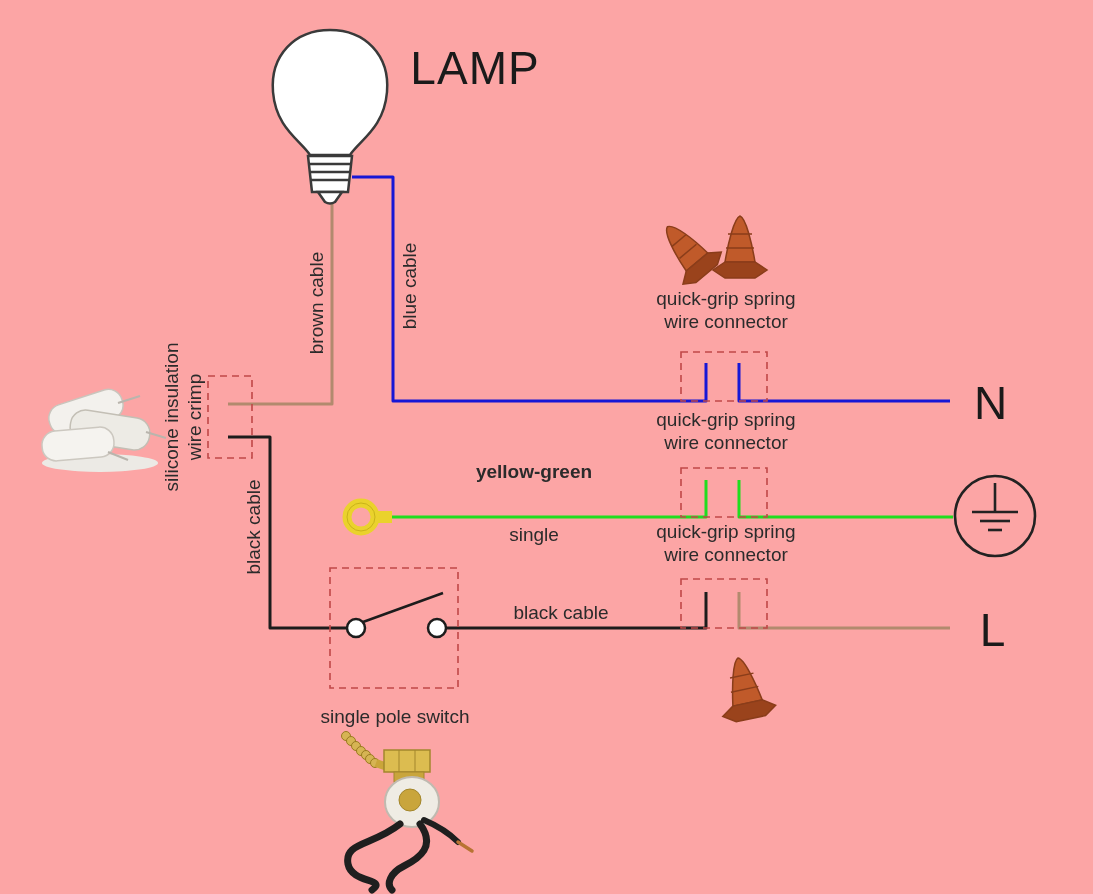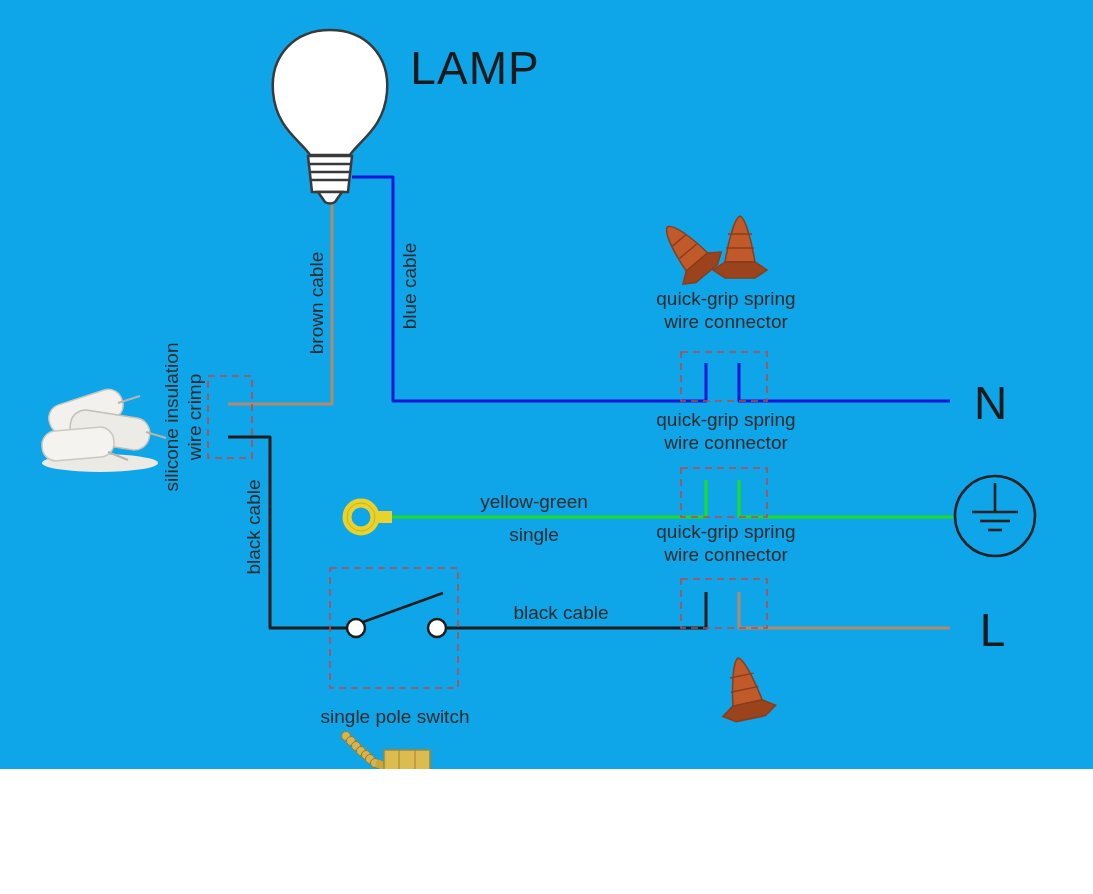--- a/index.html
+++ b/index.html
@@ -1,17 +1,17 @@
 <!DOCTYPE html>
 <html><head>
 <meta charset="utf-8">
 <style>
   html,body{margin:0;padding:0;background:#fff;}
   .canvas{
-    position:relative;width:1093px;height:769px;background:#0ea5e9;overflow:hidden;
+    position:relative;width:1093px;height:894px;background:#fca5a5;overflow:hidden;
     font-family:"Liberation Sans", sans-serif;color:#222;
   }
   .canvas svg{position:absolute;left:0;top:0;}
   .lbl{
     position:absolute;transform:translate(-50%,-50%);
     font-size:19px;line-height:23px;color:#2b2b2b;white-space:nowrap;text-align:center;
   }
   .lbl.rot{transform:translate(-50%,-50%) rotate(-90deg);}
   .lbl.big{font-size:46px;letter-spacing:1px;color:#1a1a1a;}
 </style>
@@ -139,21 +139,21 @@
   <div class="lbl rot" style="left:316px;top:303px;">brown cable</div>
 
   <div class="lbl rot" style="left:183px;top:417px;">
     <div>silicone insulation</div>
     <div>wire crimp</div>
   </div>
 
   <div class="lbl rot" style="left:253px;top:527px;">black cable</div>
   <div class="lbl" style="left:561px;top:612px;">black cable</div>
 
-  <div class="lbl" style="left:534px;top:501px;">yellow-green</div>
+  <div class="lbl" style="left:534px;top:471px;font-weight:bold;">yellow-green</div>
   <div class="lbl" style="left:534px;top:534px;">single</div>
 
   <div class="lbl" style="left:726px;top:310px;">
     <div>quick-grip spring</div>
     <div>wire connector</div>
   </div>
   <div class="lbl" style="left:726px;top:431px;">
     <div>quick-grip spring</div>
     <div>wire connector</div>
   </div>

